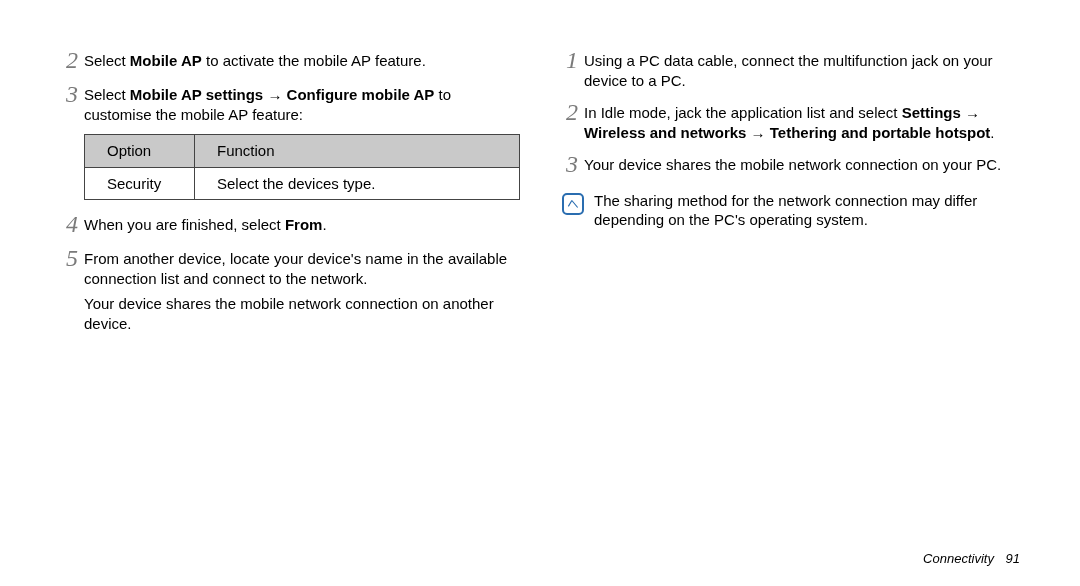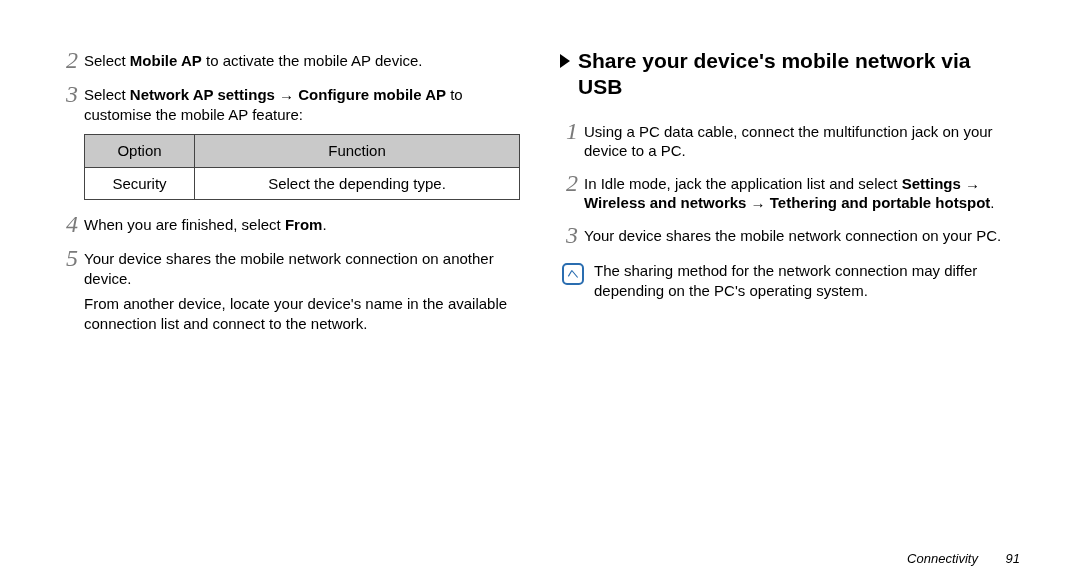--- a/index.html
+++ b/index.html
@@ -40,22 +40,22 @@
     .para { margin-bottom: 6px; }
     b { font-weight: 600; }
     table.opt {
       border-collapse: collapse;
       width: 100%;
       margin: 8px 0 12px 0;
       font-size: 15px;
     }
     table.opt th, table.opt td {
       border: 1px solid #444;
-      padding: 6px 10px;
-      text-align: center;
+      padding: 6px 22px;
+      text-align: left;
       vertical-align: top;
     }
     table.opt th {
       background: #c9c9c9;
       font-weight: 400;
     }
     .section-title {
       display: flex;
       align-items: flex-start;
       gap: 8px;
@@ -91,83 +91,79 @@
       flex-shrink: 0;
       margin-top: 2px;
     }
     .note-icon svg { stroke: #2a6db0; stroke-width: 2; fill: none; }
     .footer {
       position: absolute;
       bottom: 18px;
       right: 60px;
       font-size: 13px;
     }
-    .footer .section-name { font-style: italic; margin-right: 24px; }
+    .footer .section-name { font-style: italic; margin-right: 8px; }
     .footer .page-num { font-style: italic; font-weight: 400; margin-top: 23px; }
     .table-wrap { margin-left: 24px; }
   </style>
 </head>
 <body>
 
 <div class="cols">
 
   <div class="col">
 
     <div class="num-item">
       <div class="num">2</div>
       <div class="num-body">
-        <span>Select </span><b>Mobile AP</b><span> to activate the mobile AP device.</span>
+        <span>Select </span><b>Mobile AP</b><span> to activate the mobile AP feature.</span>
       </div>
     </div>
 
     <div class="num-item">
       <div class="num">3</div>
       <div class="num-body">
-        <span>Select </span><b>Network AP settings</b><span> → </span><b>Configure mobile AP</b><span> to customise the mobile AP feature:</span>
+        <span>Select </span><b>Mobile AP settings</b><span> → </span><b>Configure mobile AP</b><span> to customise the mobile AP feature:</span>
       </div>
     </div>
 
     <div class="table-wrap">
       <table class="opt">
         <tbody>
             <tr>
           <th style="width:110px">Option</th>
           <th>Function</th>
         </tr>
         <tr>
           <td>Security</td>
-          <td>Select the depending type.</td>
+          <td>Select the devices type.</td>
         </tr>
       </tbody>
         </table>
     </div>
 
     <div class="num-item">
       <div class="num">4</div>
       <div class="num-body">
         <span>When you are finished, select </span><b>From</b><span>.</span>
       </div>
     </div>
 
     <div class="num-item">
       <div class="num">5</div>
       <div class="num-body">
+        <div class="para">From another device, locate your device's name in the available connection list and connect to the network.</div>
         <div class="para">Your device shares the mobile network connection on another device.</div>
-        <div class="para">From another device, locate your device's name in the available connection list and connect to the network.</div>
       </div>
     </div>
 
   </div>
 
   <div class="col">
 
-    <div class="section-title">
-      <span class="chevron"></span>
-      <span>Share your device's mobile network via USB</span>
-    </div>
 
     <div class="num-item">
       <div class="num">1</div>
       <div class="num-body">
         <span>Using a PC data cable, connect the multifunction jack on your device to a PC.</span>
       </div>
     </div>
 
     <div class="num-item">
       <div class="num">2</div>

